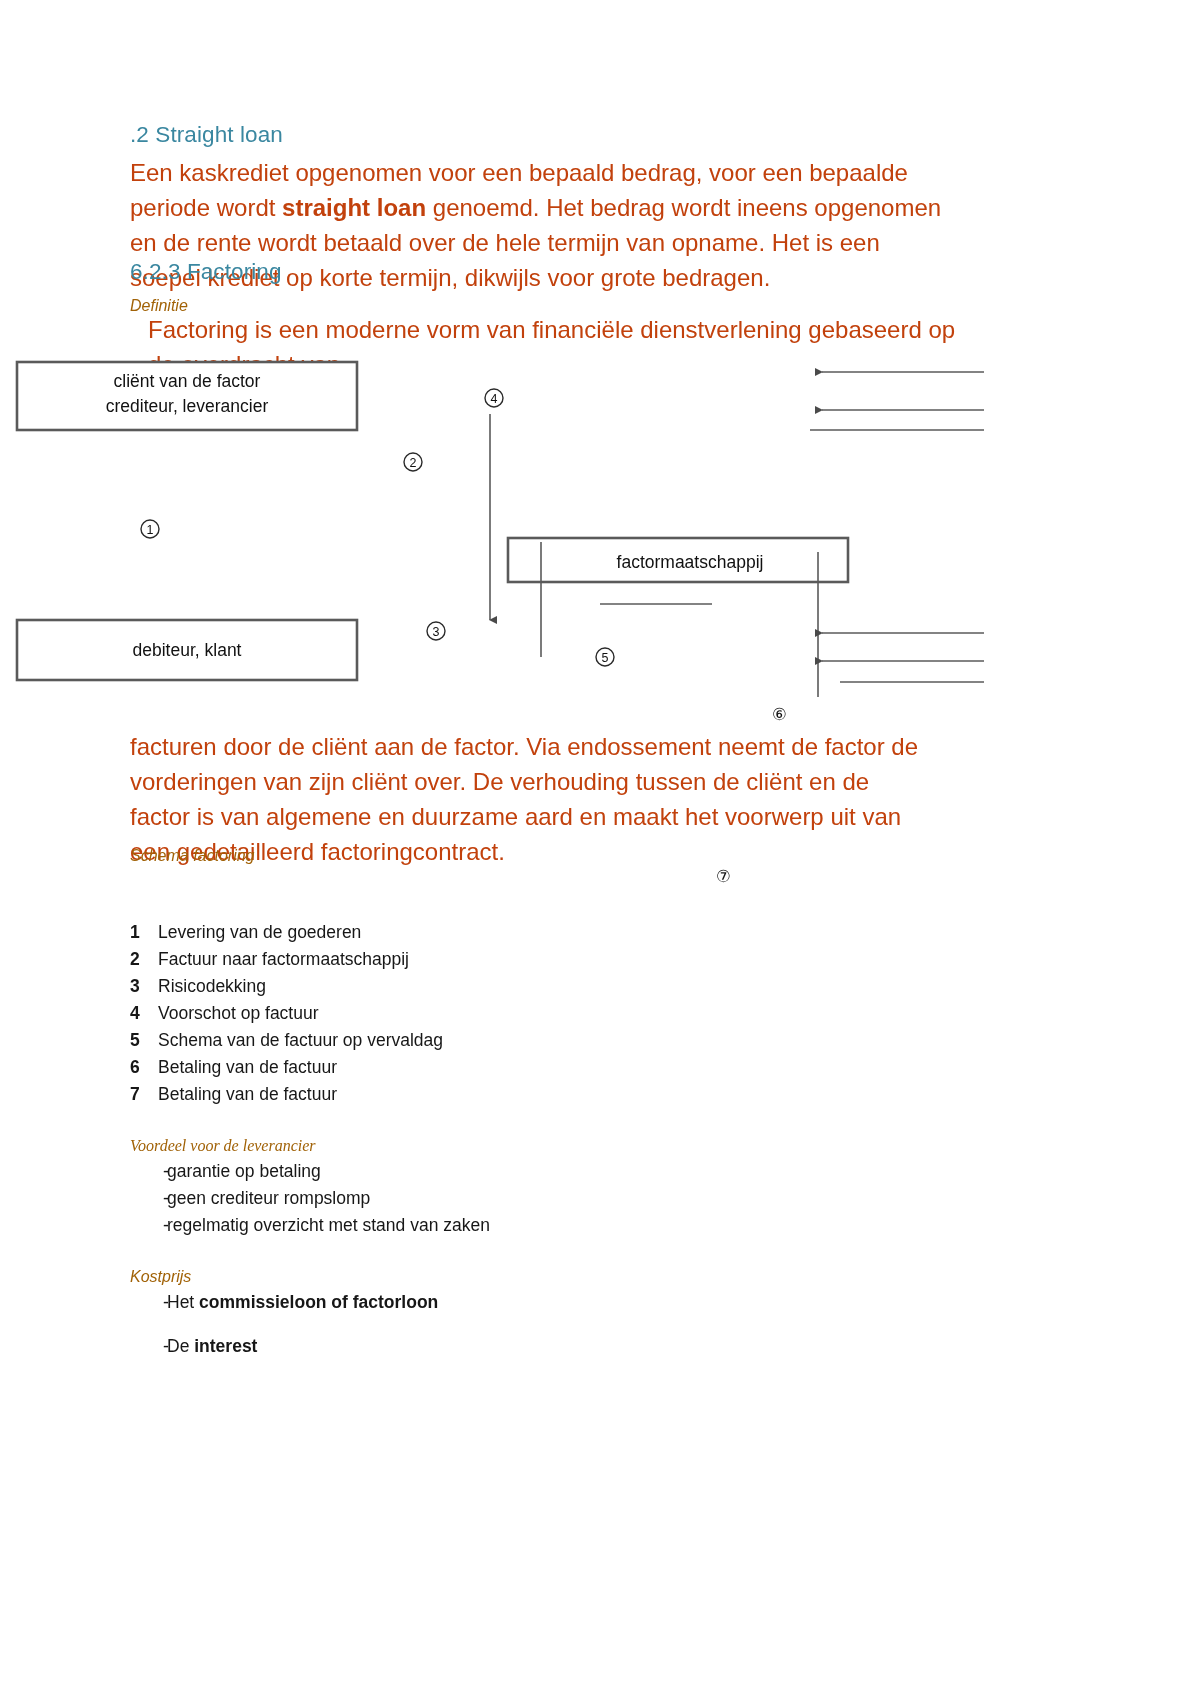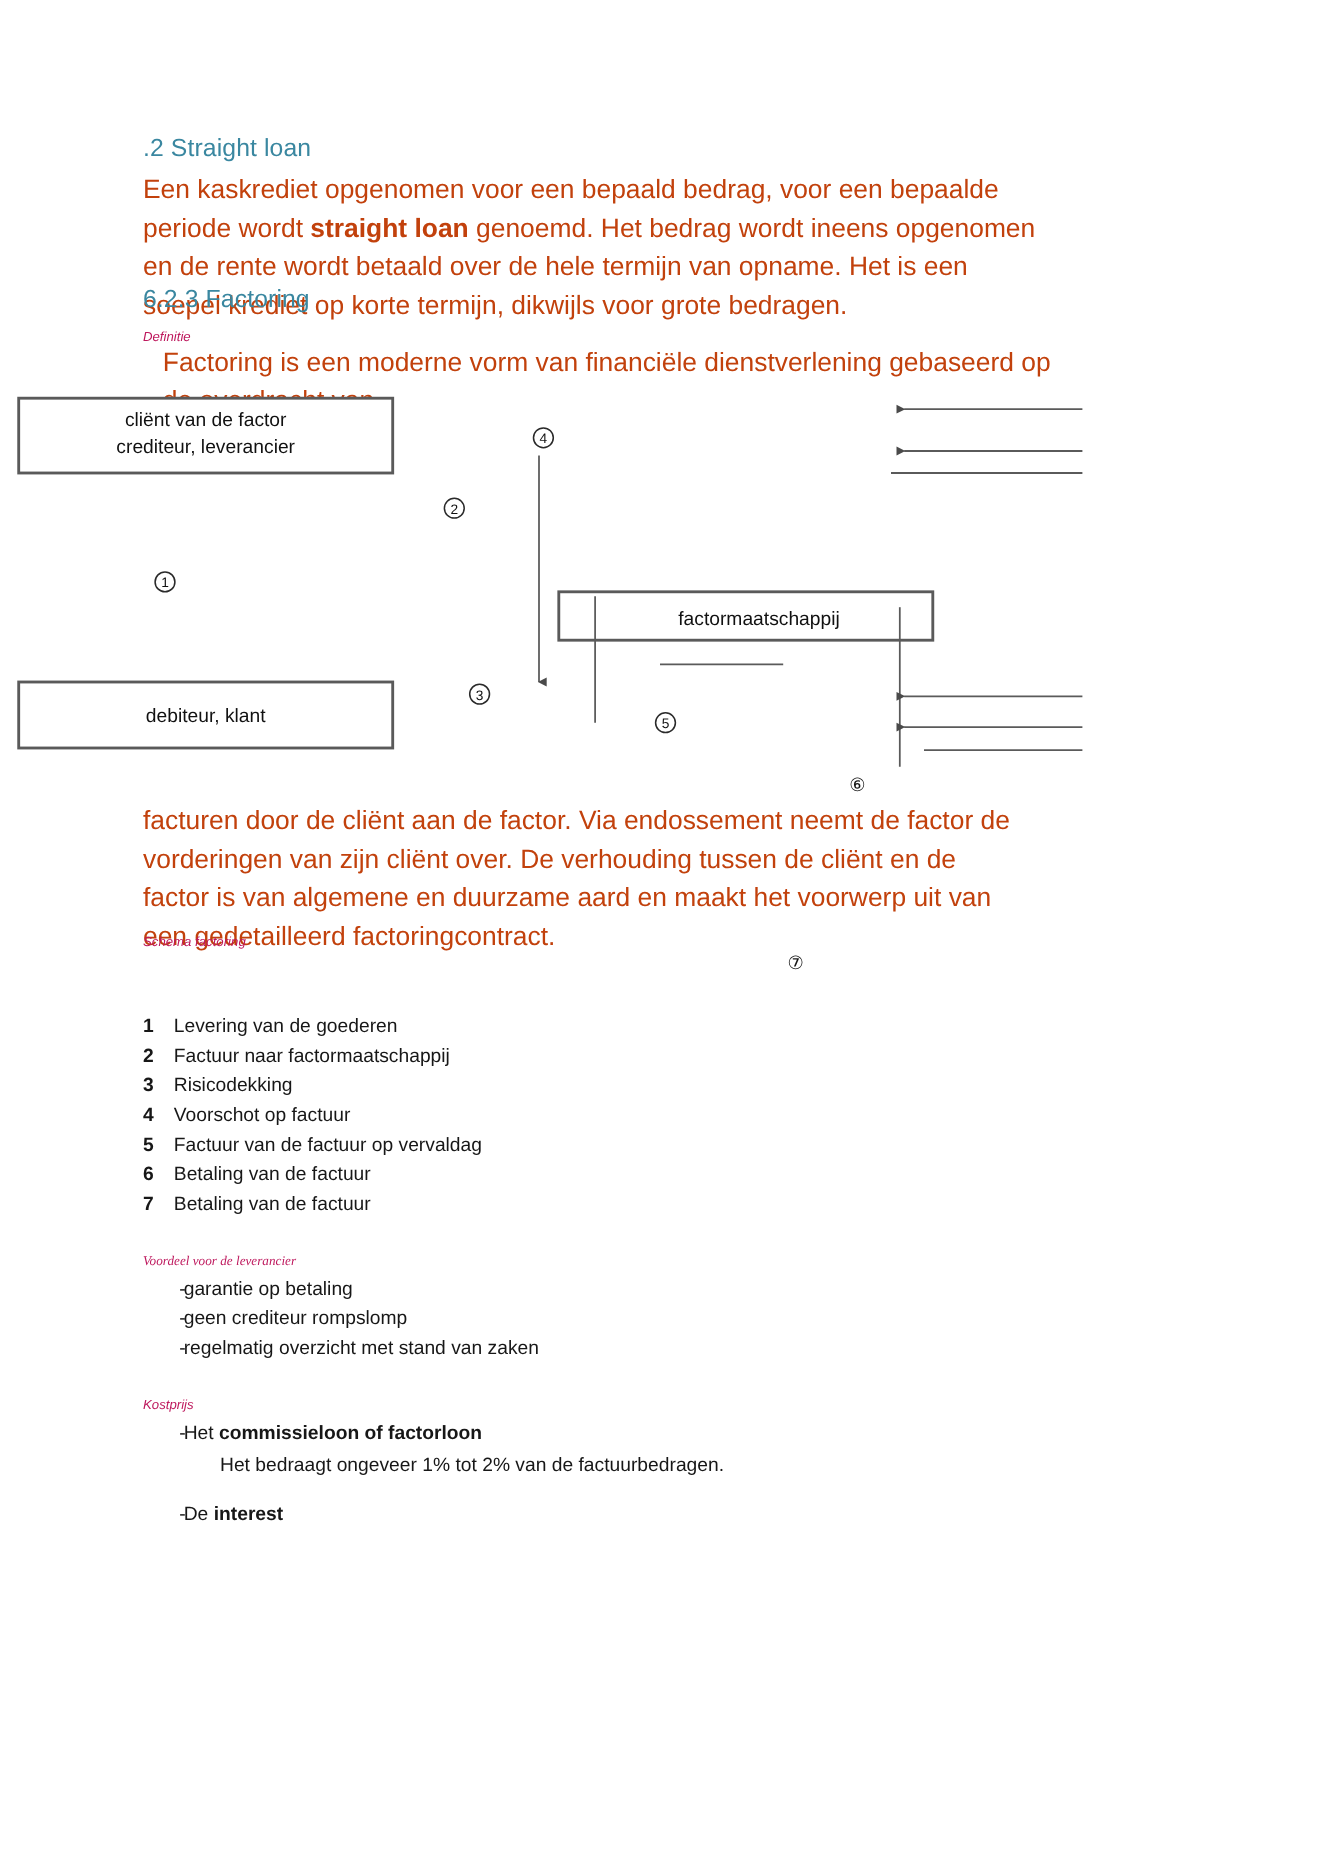--- a/index.html
+++ b/index.html
@@ -45,23 +45,23 @@
 
   #p-straight-loan { position: absolute; top: 155px; left: 0; width: 818px; }
   #lbl-definitie   { position: absolute; top: 291px; left: 0; }
   #p-definitie     { position: absolute; top: 312px; left: 18px; width: 818px; }
   #p-facturen      { position: absolute; top: 729px; left: 0; width: 800px; }
   #lbl-schema      { position: absolute; top: 841px; left: 0; }
   #lbl-voordeel    { position: absolute; top: 1131px; left: 0; font-family: Liberation Serif, serif; }
   #lbl-kostprijs   { position: absolute; top: 1262px; left: 0; }
 
   .italic-label {
-    font-size: 12px;
+    font-size: 16px;
     font-style: italic;
-    color: #be185d;
+    color: #a16207;
     line-height: 30px;
   }
 
   
   #numbered-list {
     position: absolute;
     top: 919px;
     left: 0;
     width: 600px;
   }
@@ -165,21 +165,21 @@
       <div class="row">
         <span class="num">3</span>
         <span class="txt">Risicodekking</span>
       </div>
       <div class="row">
         <span class="num">4</span>
         <span class="txt">Voorschot op factuur</span>
       </div>
       <div class="row">
         <span class="num">5</span>
-        <span class="txt">Factuur van de factuur op vervaldag</span>
+        <span class="txt">Schema van de factuur op vervaldag</span>
       </div>
       <div class="row">
         <span class="num">6</span>
         <span class="txt">Betaling van de factuur</span>
       </div>
       <div class="row">
         <span class="num">7</span>
         <span class="txt">Betaling van de factuur</span>
       </div>
     </div>
@@ -201,21 +201,20 @@
       </div>
     </div>
 
     <div class="italic-label" id="lbl-kostprijs">Kostprijs</div>
 
     <div class="dash-list" id="kostprijs-list">
       <div class="row">
         <span class="dash">-</span>
         <span class="txt"><span>Het </span><b>commissieloon of factorloon</b></span>
       </div>
-      <div class="sub">Het bedraagt ongeveer 1% tot 2% van de factuurbedragen.</div>
       <div class="gap"></div>
       <div class="row">
         <span class="dash">-</span>
         <span class="txt"><span>De </span><b>interest</b></span>
       </div>
     </div>
 
   </div>
 
   <div id="diagram">

